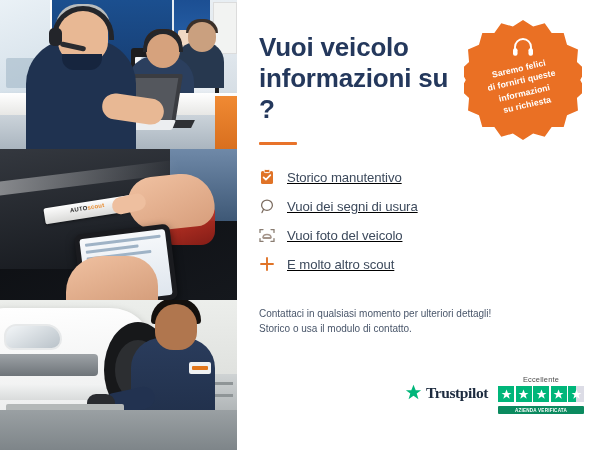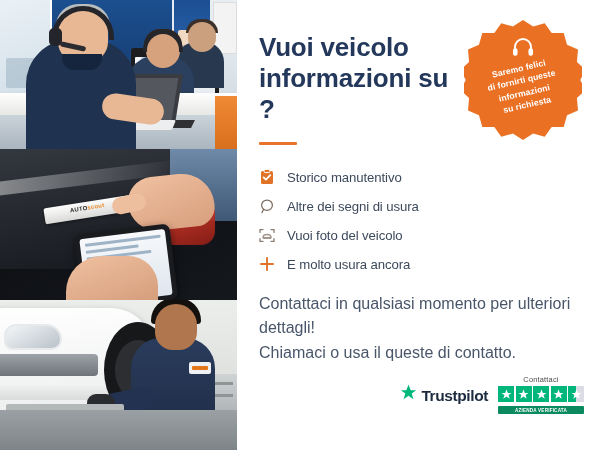--- a/index.html
+++ b/index.html
@@ -144,32 +144,32 @@
         50% 100%, 41.4% 94.6%, 31.6% 97.3%, 25.7% 89.1%, 15.5% 89.1%, 12.7% 79.3%,
         3.4% 75.4%, 4.3% 65.1%, -3% 58.4%, 1.5% 50%, -3% 41.6%, 4.3% 34.9%,
         3.4% 24.6%, 12.7% 20.7%, 15.5% 10.9%, 25.7% 10.9%, 31.6% 2.7%, 41.4% 5.4%
       );}
   .badge .hs-icon { position:absolute; left:50%; top:17px; transform:translateX(-50%); }
   .badge .btext { position:absolute; left:50%; top:56%; transform:translate(-50%,-50%) rotate(-13deg);
       width:92px; text-align:center; color:#ffffff; font-size:8.6px; font-weight:700;
       line-height:1.45; letter-spacing:.1px; }
 
   
-  .features { list-style:none; margin-top:18px; }
+  .features { list-style:none; margin-top:18px;text-decoration:underline; }
   .features li { display:flex; align-items:center; gap:12px; height:29px; }
   .features .ic { width:16px; height:16px; flex:0 0 16px; display:flex; align-items:center; justify-content:center; color:#e07327; }
   .features .txt { font-size:13.2px; color:#3d4a5c; letter-spacing:-.1px; }
 
   
   .phone { margin-top:22px; font-size:14.6px; font-weight:700; color:#24385c; letter-spacing:-.2px; }
-  .contact { margin-top:13px; font-size:16px; line-height:1.55; color:#49566a; }
+  .contact { margin-top:27px; font-size:10px; line-height:1.55; color:#49566a; }
 
   
   .tp { position:absolute; right:16px; bottom:36px; display:flex; align-items:center; gap:10px; }
-  .tp .brand { display:flex; align-items:flex-end; gap:4px; }
+  .tp .brand { display:flex; align-items:flex-start; gap:4px;font-family:Liberation Serif, serif; }
   .tp .brand .name { font-size:15.5px; font-weight:700; color:#1d2b3f; letter-spacing:-.4px; }
   .tp .rating { display:flex; flex-direction:column; align-items:center; gap:2px; }
   .tp .rating .exc { font-size:7.4px; color:#4a4a4a; letter-spacing:.2px; }
   .tp .stars { display:flex; gap:1.5px; }
   .tp .stars .sq { width:16px; height:16px; background:#00b67a; display:flex; align-items:center; justify-content:center; }
   .tp .stars .sq.half { background:linear-gradient(90deg,#00b67a 50%,#dcdce6 50%); }
   .tp .verified { margin-top:2px; background:#0b8a5f; color:#fff; font-size:4.6px; font-weight:700;
       padding:1.5px 4px; border-radius:1px; letter-spacing:.2px; display:flex; align-items:center; gap:2px;
       width:100%; justify-content:center; }
 </style>
@@ -296,21 +296,21 @@
         </span>
         <span class="txt">Storico manutentivo</span>
       </li>
       <li>
         <span class="ic">
           <svg width="15" height="15" viewBox="0 0 15 15" stroke="#7a6a5e" stroke-width="1.25" fill="none">
               <ellipse cx="7" cy="6.2" rx="5.4" ry="5.2"></ellipse>
               <path d="M3.6 10.2L2 13.6" stroke-linecap="round"></path>
             </svg>
         </span>
-        <span class="txt">Altre dei segni di usura</span>
+        <span class="txt">Vuoi dei segni di usura</span>
       </li>
       <li>
         <span class="ic">
           <svg width="16" height="15" viewBox="0 0 16 15" fill="none" stroke="#8a7d72" stroke-width="1.3" stroke-linecap="round">
             <path d="M1 4.4V1.6h3"></path>
               <path d="M15 4.4V1.6h-3"></path>
               <path d="M1 10.6v2.8h3"></path>
               <path d="M15 10.6v2.8h-3"></path>
             <path d="M4 9.6c0-1.8 1-3.2 4-3.2s4 1.4 4 3.2" stroke="#a4948a" stroke-width="1.5" fill="none"></path>
             <rect x="3.6" y="8.9" width="8.8" height="2.2" rx="1" fill="#a4948a" stroke="none"></rect>
@@ -318,41 +318,41 @@
         </span>
         <span class="txt">Vuoi foto del veicolo</span>
       </li>
       <li>
         <span class="ic">
           <svg width="16" height="16" viewBox="0 0 16 16" stroke="#e07327" stroke-width="1.9" stroke-linecap="round">
               <path d="M8 2v12"></path>
               <path d="M2 8h12"></path>
             </svg>
         </span>
-        <span class="txt">E molto usura ancora</span>
+        <span class="txt">E molto altro scout</span>
       </li>
     </ul>
 
 
     <div class="contact">
       <div>Contattaci in qualsiasi momento per ulteriori dettagli!</div>
-      <div>Chiamaci o usa il queste di contatto.</div>
+      <div>Storico o usa il modulo di contatto.</div>
     </div>
 
     <div class="tp">
       <div class="brand">
         <span>
           <svg width="17" height="17" viewBox="0 0 20 20">
               <path d="M10 0.8l2.6 6.5H19l-5.2 4 2 6.6L10 13.9l-5.8 4 2-6.6-5.2-4h6.4z" fill="#00b67a"></path>
             </svg>
         </span>
         <span class="name">Trustpilot</span>
       </div>
       <div class="rating">
-        <span class="exc">Contattaci</span>
+        <span class="exc">Eccellente</span>
         <div class="stars">
           <span class="sq">
               <svg width="11" height="11" viewBox="0 0 20 20">
                 <path d="M10 1l2.5 6.2H19l-5.2 3.9 2 6.4L10 13.6l-5.8 3.9 2-6.4L1 7.2h6.5z" fill="#fff"></path>
               </svg>
             </span>
           <span class="sq">
               <svg width="11" height="11" viewBox="0 0 20 20">
                 <path d="M10 1l2.5 6.2H19l-5.2 3.9 2 6.4L10 13.6l-5.8 3.9 2-6.4L1 7.2h6.5z" fill="#fff"></path>
               </svg>

